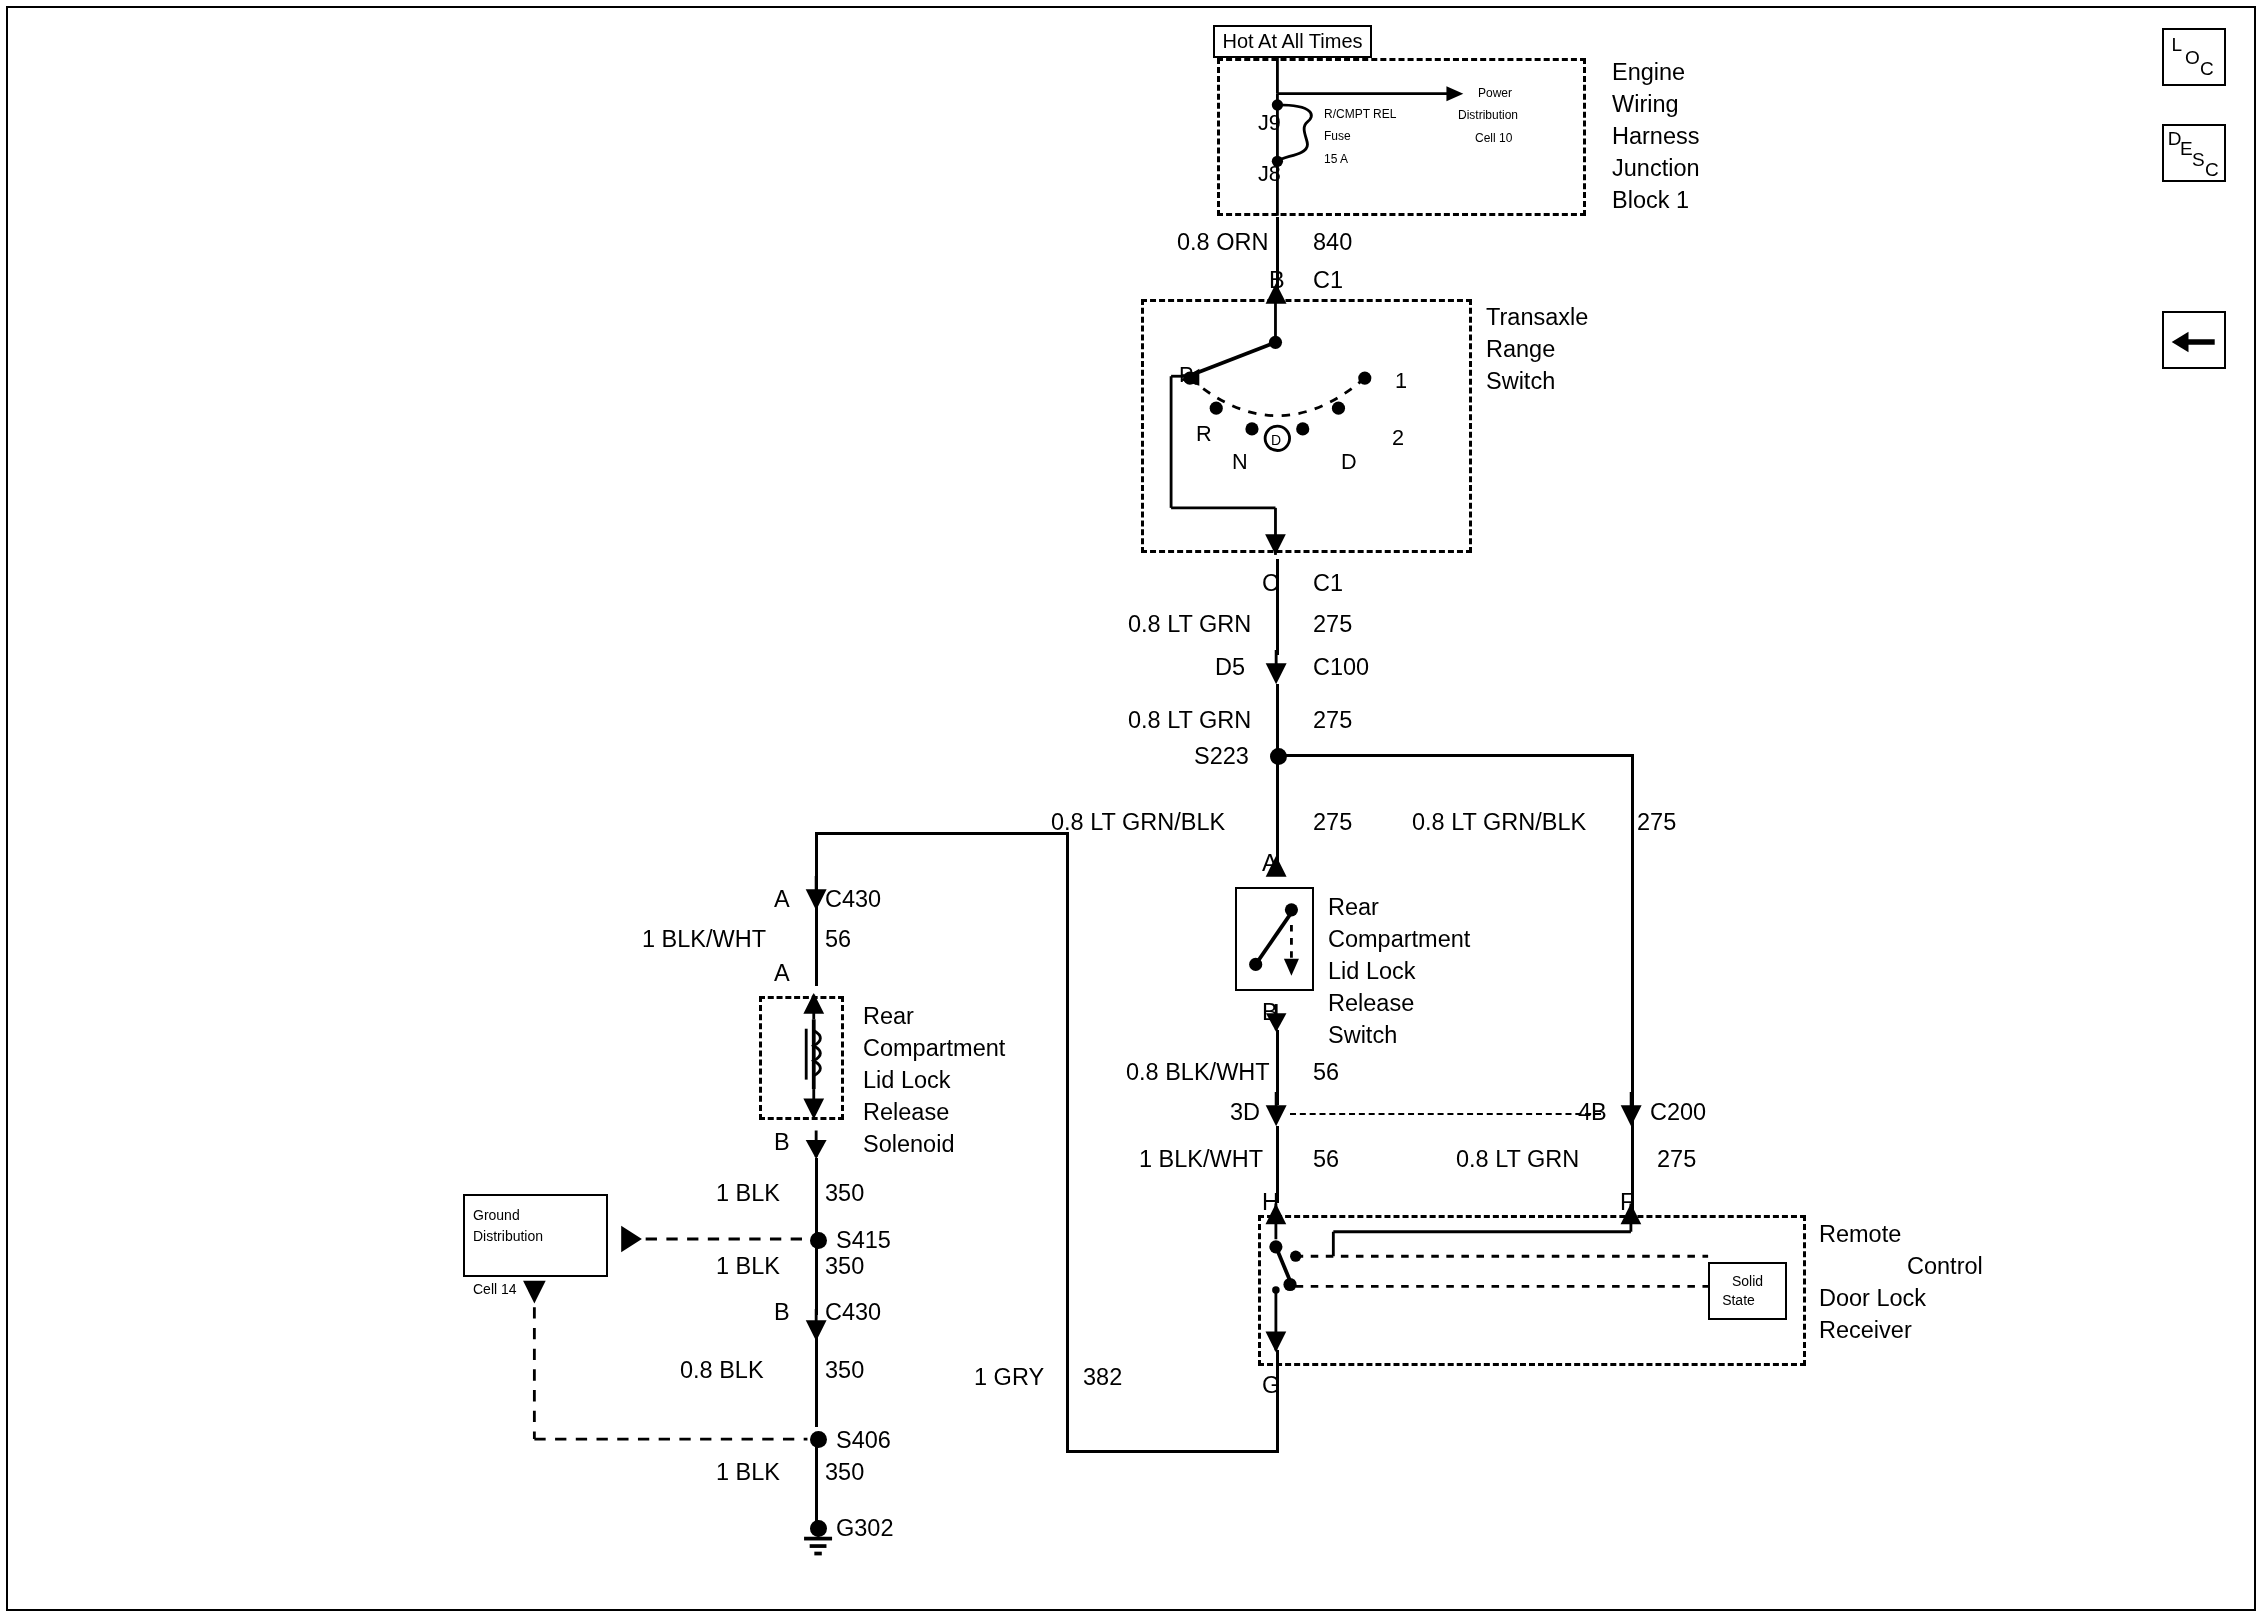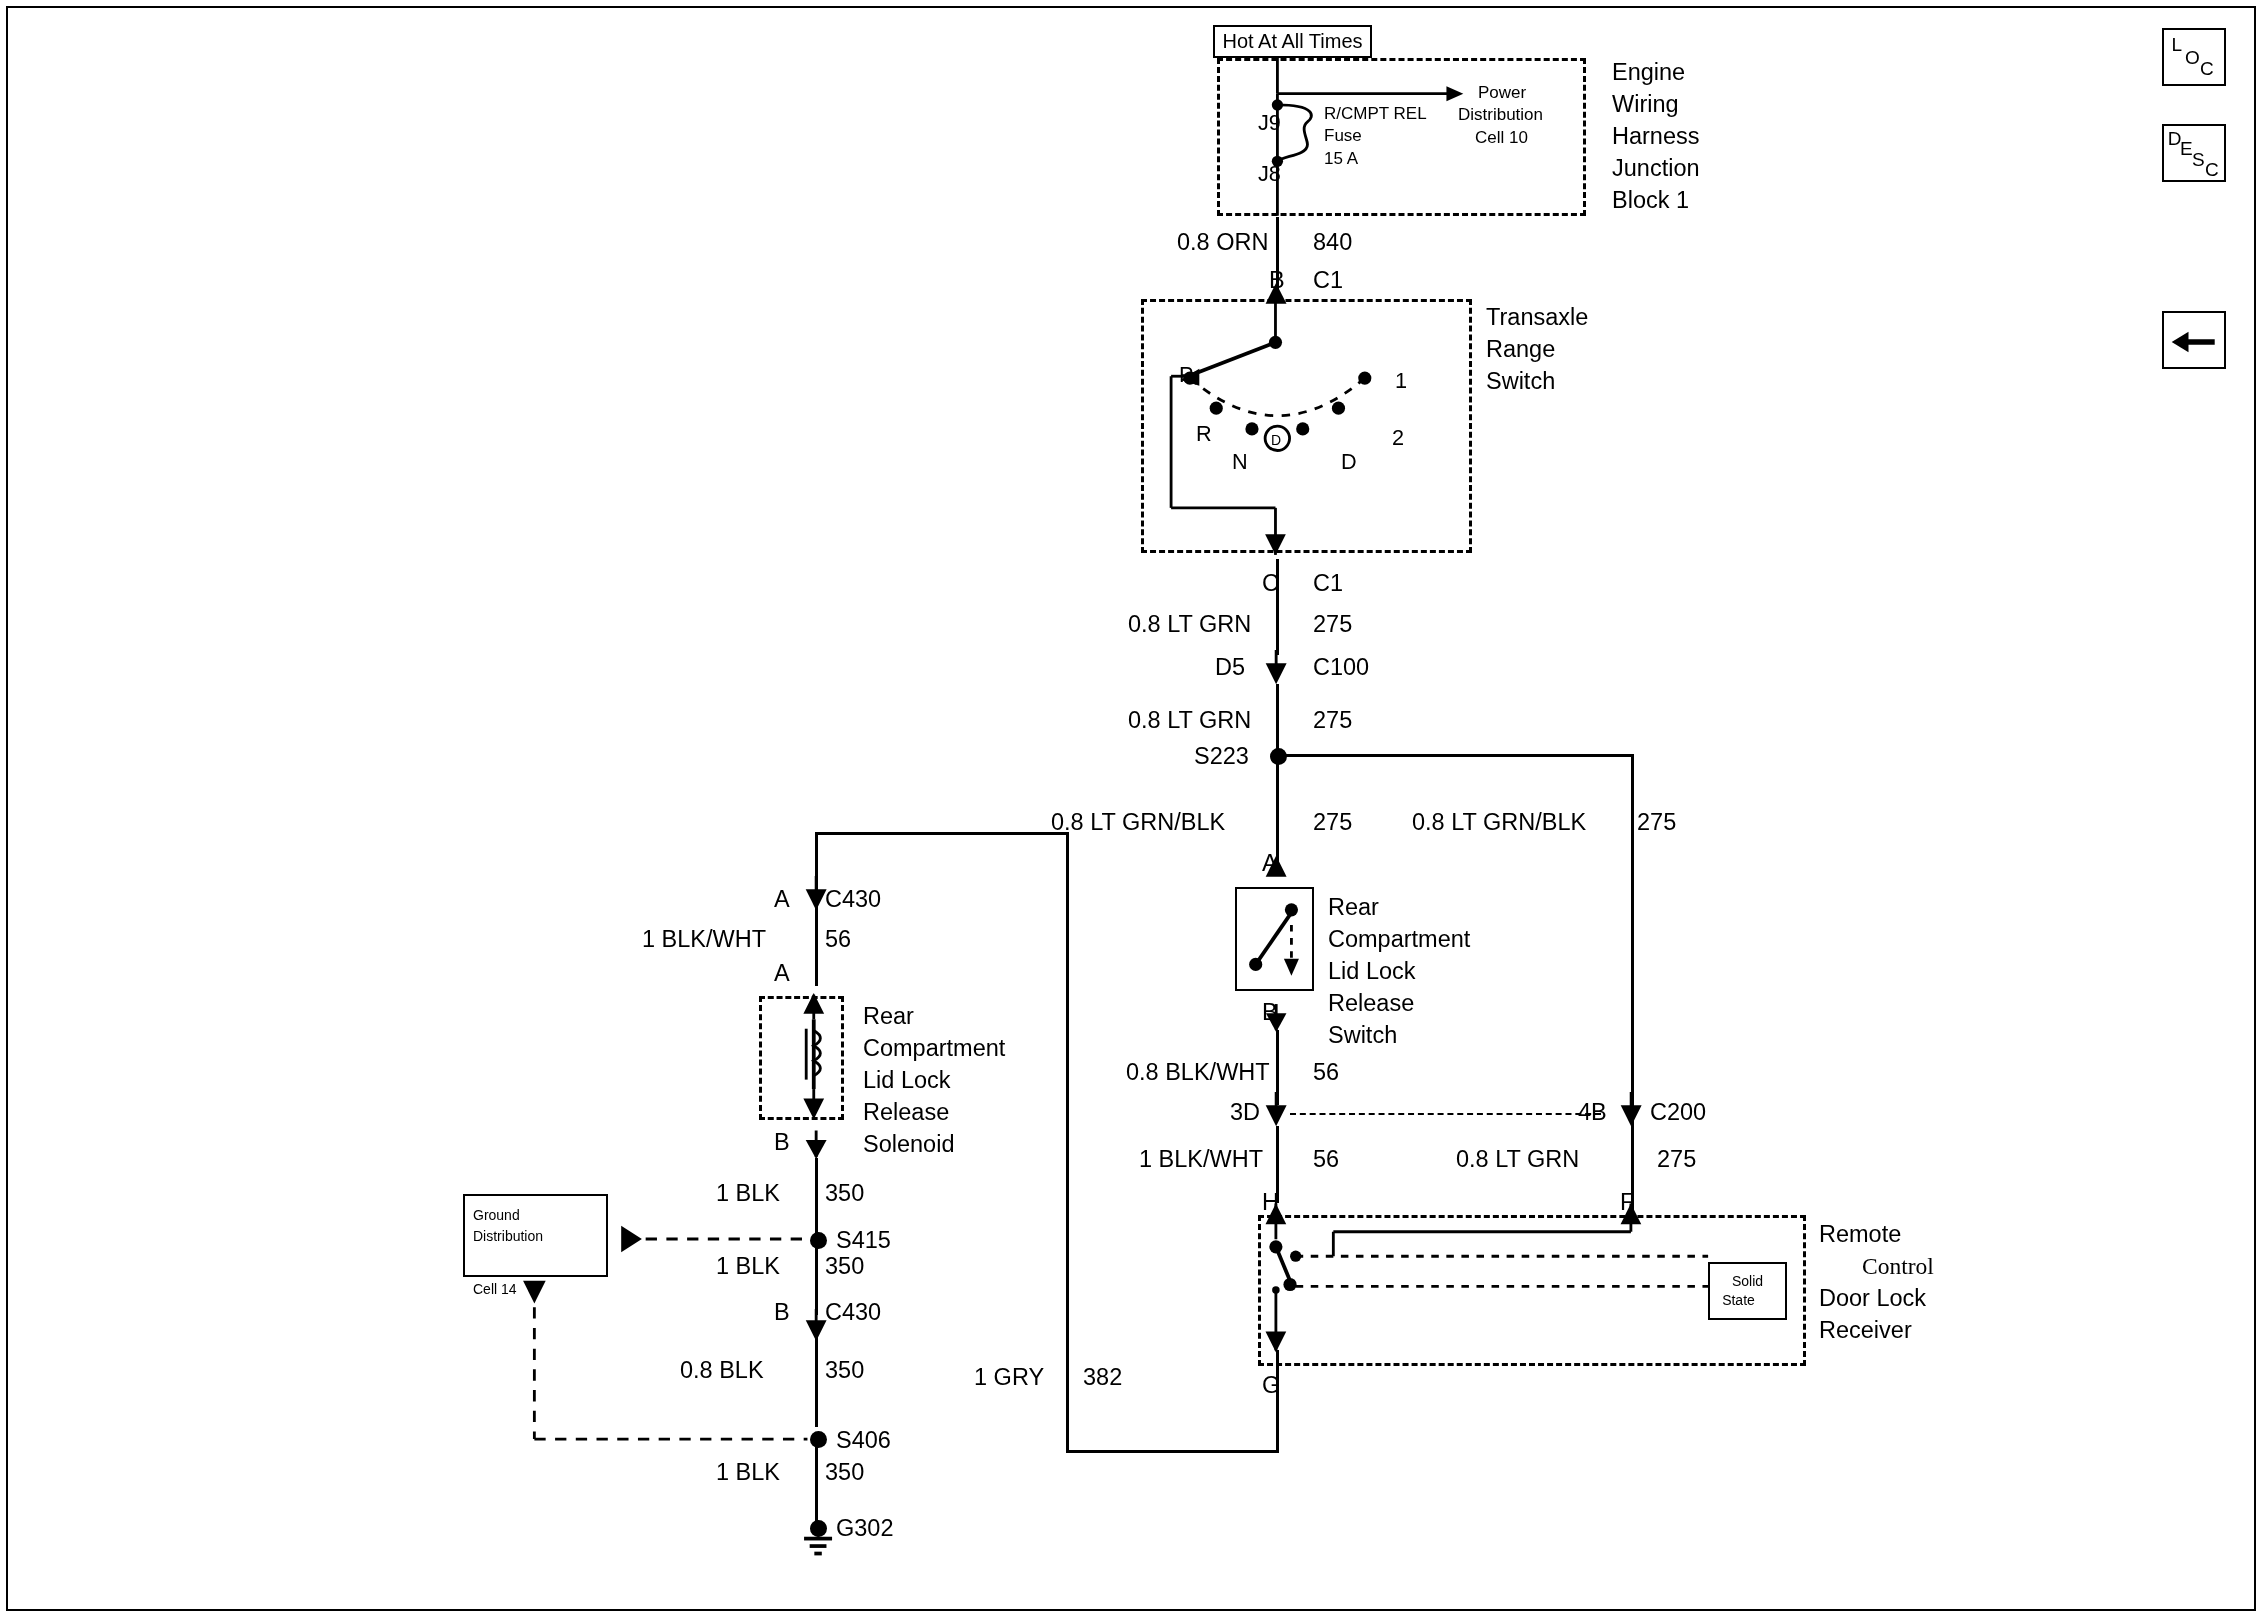--- a/index.html
+++ b/index.html
@@ -25,21 +25,21 @@
     border: 2.8px solid #000;
     box-sizing: border-box;
   }
   .txt {
     position: absolute;
     font-size: 21.7px;
     line-height: 24.5px;
     white-space: pre;
     color: #000;
   }
-  .txt.small { font-size: 17px; line-height: 20px; }
+  .txt.small { font-size: 12px; line-height: 20px; }
   .txt.tiny { font-size: 14px; line-height: 16px; }
   .txt.big { font-size: 23.5px; line-height: 28px; }
   .line-h {
     position: absolute;
     background: #000;
     height: 2.8px;
   }
   .line-v {
     position: absolute;
     background: #000;
@@ -276,21 +276,21 @@
   <div class="txt big" style="left:1313px; top:1145px;">56</div>
   <div class="txt big" style="left:1262px; top:1188px;">H</div>
 
   <div class="line-v" style="left:1631px; top:1126px; height:77px;"></div>
   <div class="txt big" style="left:1456px; top:1145px;">0.8 LT GRN</div>
   <div class="txt big" style="left:1657px; top:1145px;">275</div>
   <div class="txt big" style="left:1620px; top:1188px;">F</div>
 
   <div class="box-dash" style="left:1258px; top:1215px; width:548px; height:151px;"></div>
   <div class="txt big" style="left:1819px; top:1220px;">Remote</div>
-  <div class="txt big" style="left:1862px; top:1252px;font-family:Liberation Serif, serif;">Control</div>
+  <div class="txt big" style="left:1907px; top:1252px;">Control</div>
   <div class="txt big" style="left:1819px; top:1284px;">Door Lock</div>
   <div class="txt big" style="left:1819px; top:1316px;">Receiver</div>
 
   <div class="box-solid" style="left:1708px; top:1262px; width:79px; height:58px;"></div>
   <div class="txt tiny center" style="left:1708px; top:1273px; width:79px;">Solid</div>
   <div class="txt tiny center" style="left:1708px; top:1292px; width:61px;">State</div>
 
   <svg width="565" height="162" style="left:1258px; top:1211px;" viewBox="0 0 600 172">
 
     <line x1="19" y1="-8" x2="19" y2="30" stroke="#000" stroke-width="3"></line>

